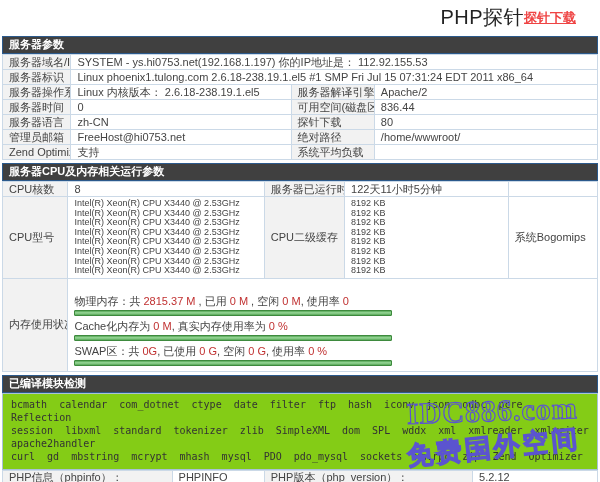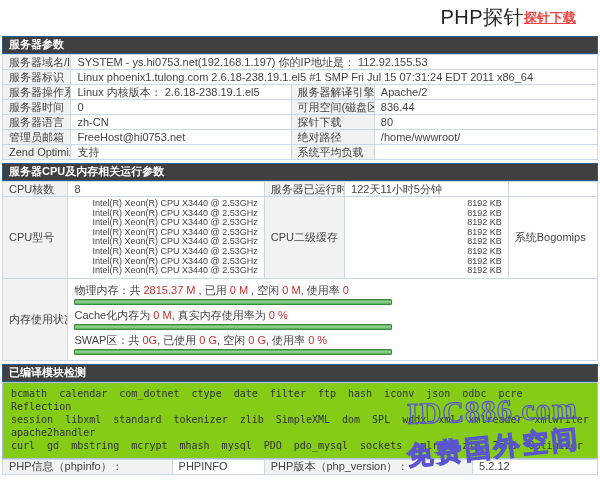--- a/index.html
+++ b/index.html
@@ -15,24 +15,24 @@
              font-size:11px; line-height:13px; padding:1px 6px 2px; margin-top:3px; }
 
   table { width:100%; border-collapse:collapse; table-layout:fixed; }
   .grid { border:1px solid #A9C2D8; }
   td { border:1px solid #CBD9E7; font-size:11px; line-height:13px; padding:0 6px; height:15px;
        vertical-align:middle; overflow:hidden; white-space:nowrap; }
   td.lbl { background:#F2F2F2; color:#444; }
   td.val { background:#FFFFFF; color:#444; }
   .red { color:#C03030; }
 
-  .cpu-line, .cache-line { font-size:9px; line-height:9.6px; white-space:nowrap;text-align:right; }
+  .cpu-line, .cache-line { font-size:9px; line-height:9.6px; white-space:nowrap; }
   td.multiline { padding:2px 6px; }
 
-  td.memcell { padding:5px 6px 1px; white-space:normal; }
+  td.memcell { padding:16px 6px 1px; white-space:normal; }
   .mem-block { margin-bottom:4px; }
   .mem-text { font-size:11px; line-height:13px; white-space:nowrap; }
   .mem-bar { height:6px; width:318px; margin-top:2px; border:1px solid #3E8A3E; border-radius:1px;
              background:linear-gradient(to bottom,#55A755 0%,#9AD89A 45%,#55A755 100%); }
 
   .modules-box { border:1px solid #A9C2D8; background:#84cc16; padding:4px 8px 6px;
                  font-family:"DejaVu Sans Mono","Liberation Mono",monospace; font-size:10px;
                  line-height:13px; color:#333; word-spacing:6px; }
 
   .watermark { position:absolute; top:394px; right:2px; width:210px; text-align:center;

